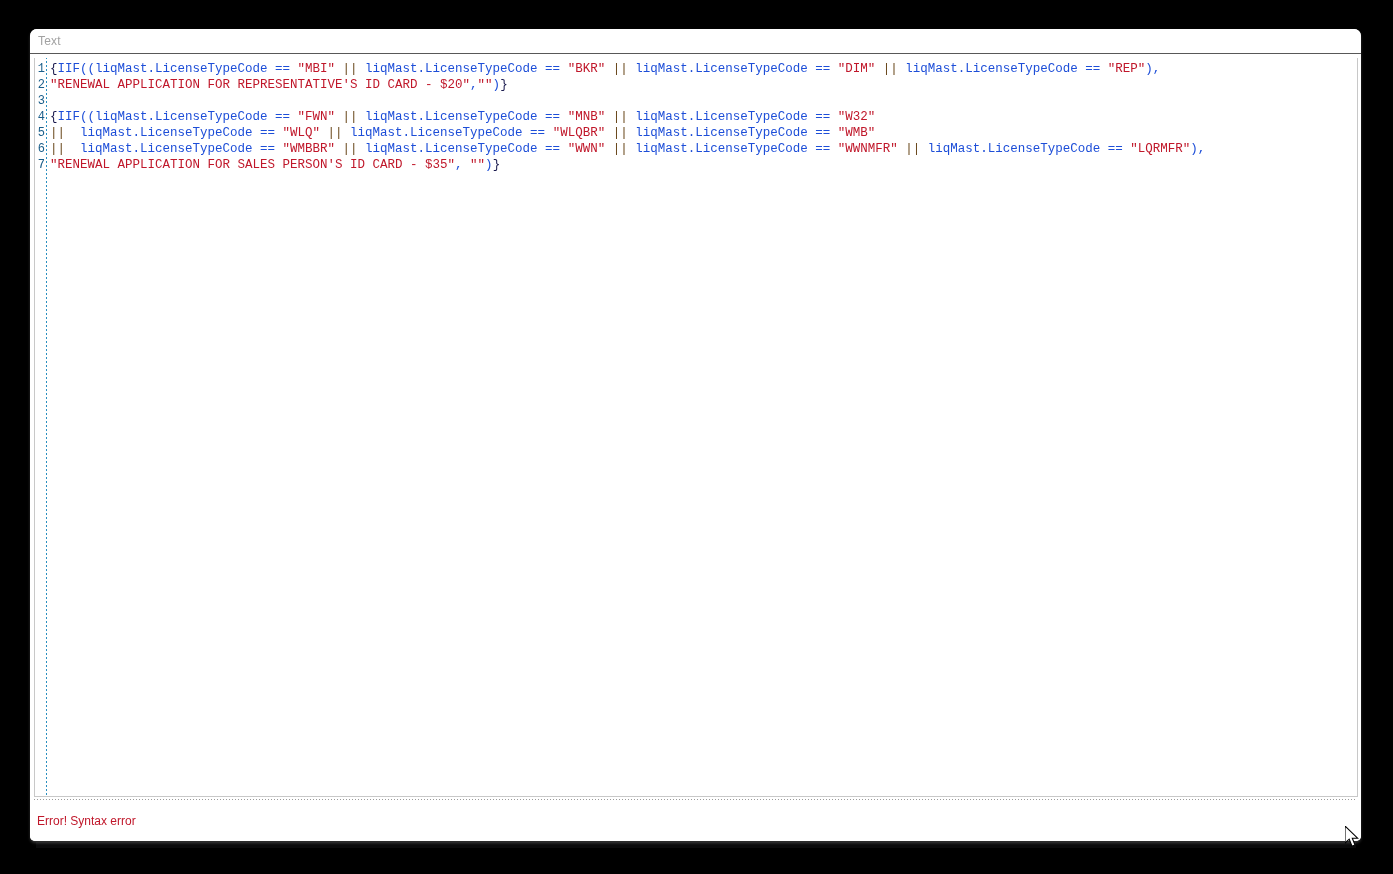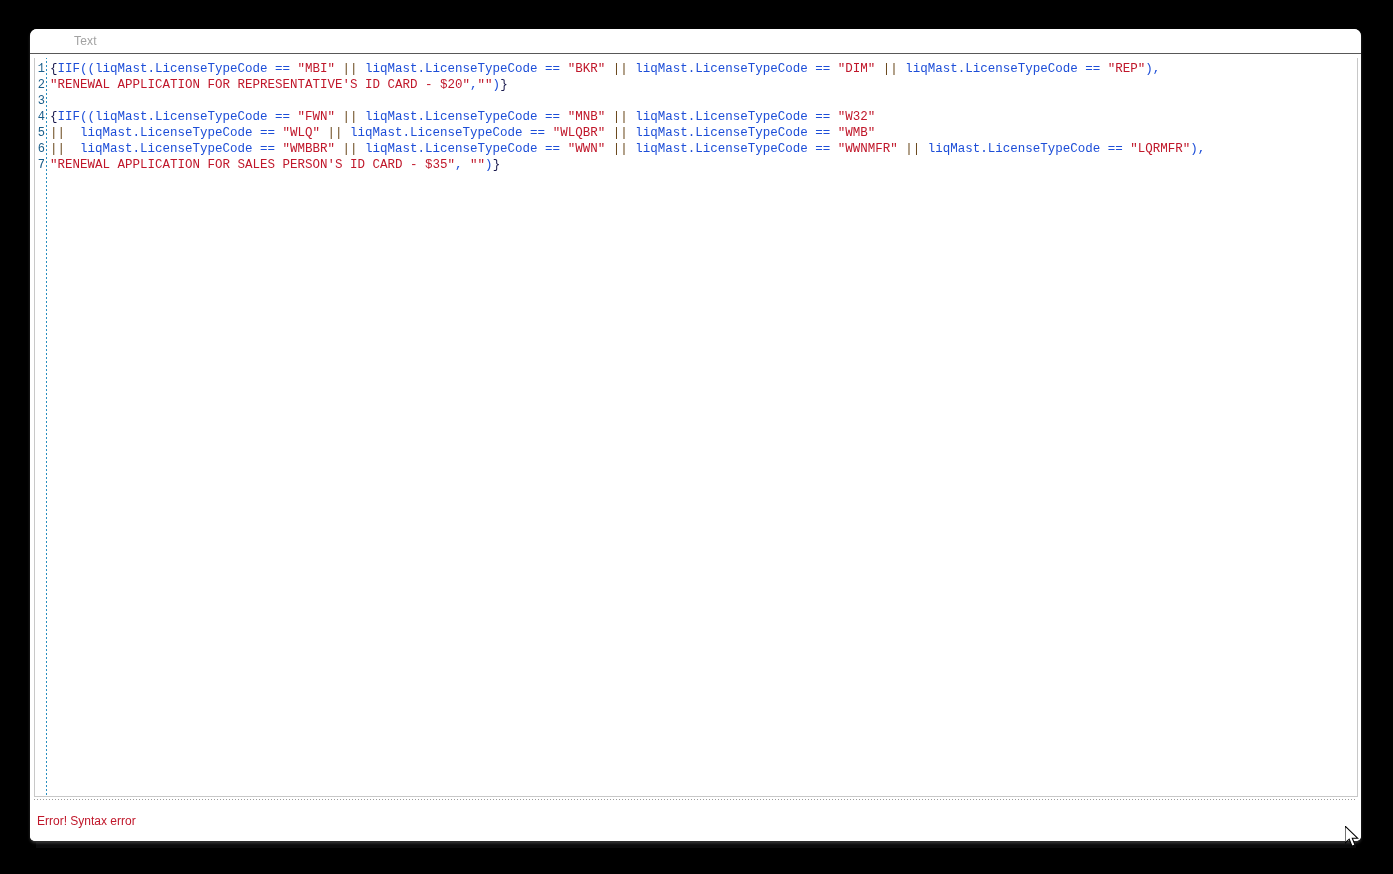--- a/index.html
+++ b/index.html
@@ -62,21 +62,20 @@
     display: flex;
     align-items: center;
     padding-left: 8px;
   }
   #header-label {
     font-family: "Liberation Sans", sans-serif;
     font-size: 12px;
     color: #a2a2a2;
     letter-spacing: 0.2px;
     line-height: 14px;
-    margin-left: 36px;
   }
 
   
   #editor-wrap {
     flex: 1 1 auto;
     background: #ffffff;
     padding: 4px 3px 0 4px;
     box-sizing: border-box;
     overflow: hidden;
     position: relative;

